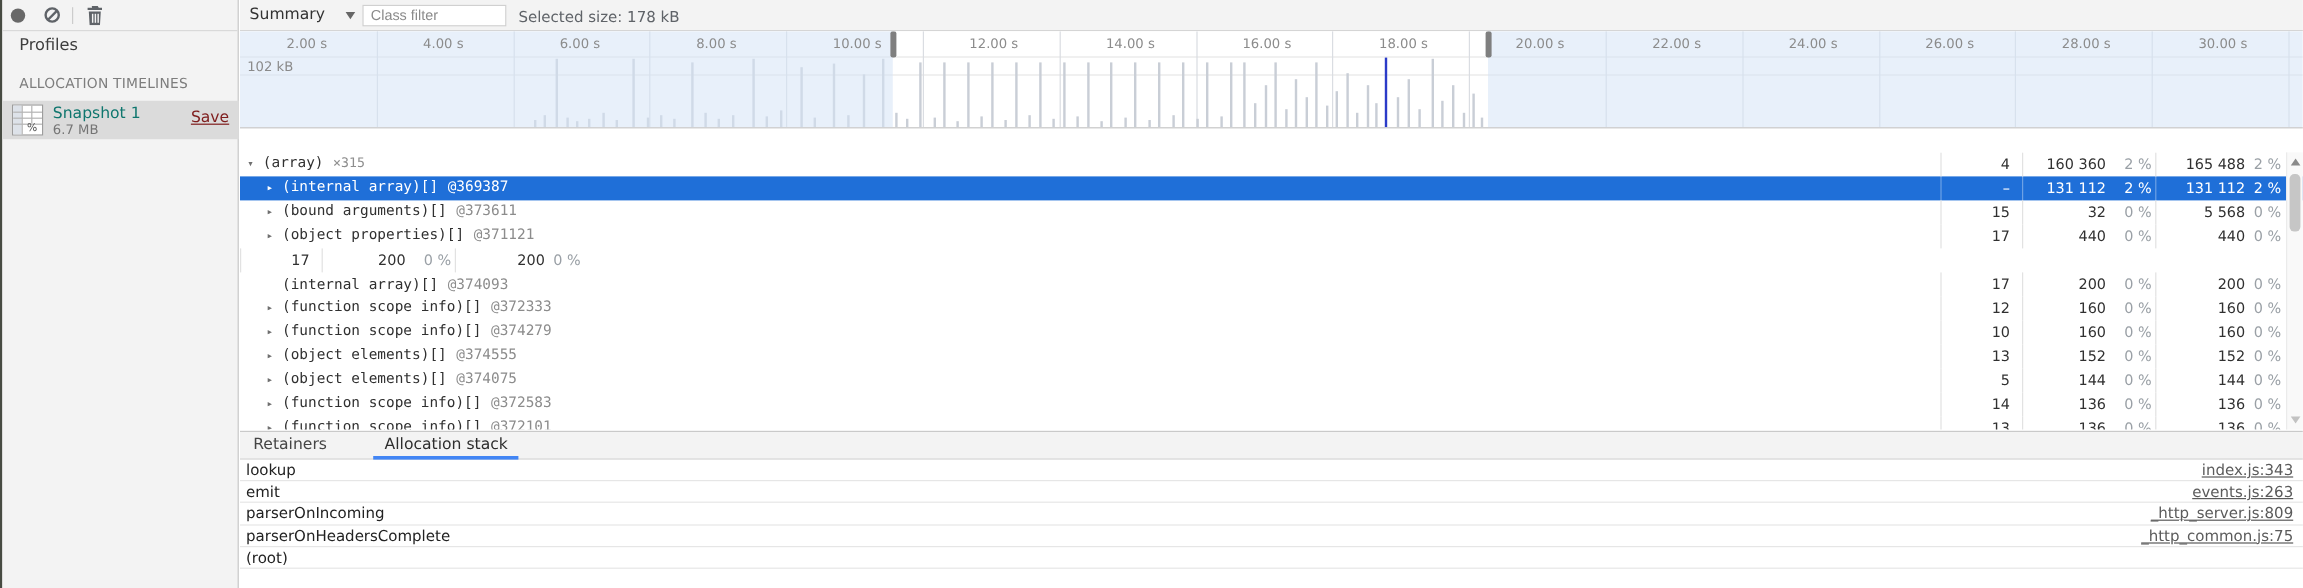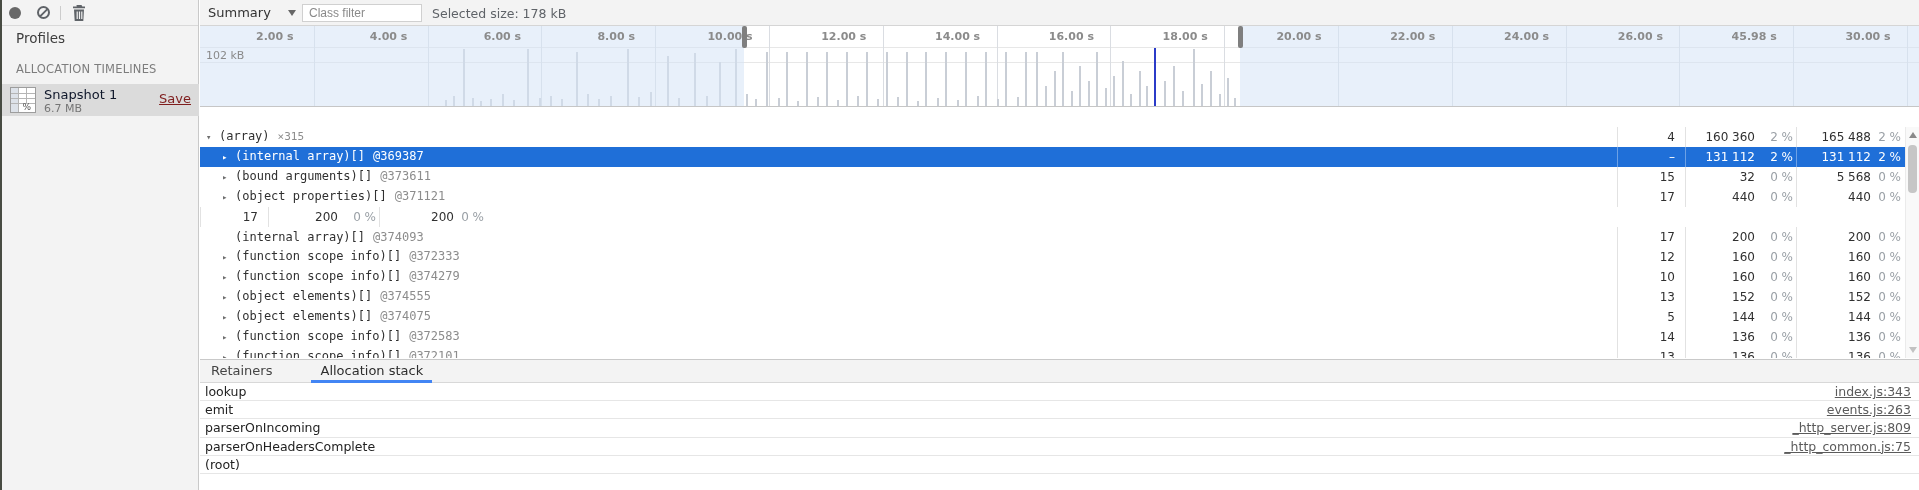--- a/index.html
+++ b/index.html
@@ -19,21 +19,21 @@
   .clear-btn::after { content:""; position:absolute; left:-1px; top:3.5px; width:11px; height:2px;
     background:#5f6368; transform:rotate(-45deg); }
   .tb-divider { left:58px; top:6px; width:1px; height:14px; background:#ccc; }
   .trash-btn { left:70px; top:5px; width:14px; height:16px; }
   .profiles-lbl { left:14px; top:30px; font-size:13.5px; color:#3d3d3d; }
   .section-lbl { left:14px; top:62px; font-size:11.5px; color:#7d7d7d; letter-spacing:.2px; }
   .snap-item { left:0; top:84px; width:197px; height:32px; background:#dbdbdb; }
   .snap-icon { left:8px; top:3px; width:26px; height:26px; background:#fff; border:1px solid #9d9d9d; }
   .snap-icon .gl { position:absolute; background:#b5b5b5; }
   .snap-icon .pct { position:absolute; right:1px; bottom:0; font-size:9px; color:#555; }
-  .snap-title { left:42px; top:3px; font-size:13px; color:#0f172a; }
+  .snap-title { left:42px; top:3px; font-size:13px; color:#0f766e; }
   .snap-size { left:42px; top:18px; font-size:11px; color:#757575; }
   .save-link { right:8px; top:7px; font-size:13px; color:#7f1d1d; text-decoration:underline; cursor:pointer; }
 
   
   #main { left:200px; top:0; width:1719px; height:490px; }
 
   
   .topbar { left:0; top:0; width:100%; height:26px; background:#f3f3f3; border-bottom:1px solid #d5d5d5; }
   .summary-ctl { left:8px; top:5px; font-size:13px; color:#333; cursor:default; }
   .caret { left:88px; top:10px; width:0; height:0; border-left:4.5px solid transparent;
@@ -41,22 +41,22 @@
   .class-filter { left:102px; top:4px; width:120px; height:18px; border:1px solid #d0d0d0;
     background:#fff; font-size:12px; color:#333; padding:0 6px; outline:none; }
   .class-filter::placeholder { color:#8a8a8a; }
   .sel-size { left:232px; top:6px; font-size:12.5px; color:#5f6368; }
 
   
   .overview { left:0; top:26px; width:1719px; height:81px; background:#fff;
     border-bottom:1px solid #c6c6c6; overflow:hidden; }
   .gridline { position:absolute; top:0; bottom:0; width:1px; background:#dadde2; z-index:1; }
   .hline { position:absolute; left:0; right:0; height:1px; background:#e7e7e7; z-index:1; }
-  .tick-lbl { position:absolute; top:4px; width:72px; text-align:center; font-size:11px;
-    color:#8b8b8b; z-index:3;font-weight:bold; }
+  .tick-lbl { position:absolute; top:4px; width:72px; text-align:left; font-size:11px;
+    color:#8b8b8b; z-index:3; }
   .max-lbl { position:absolute; left:6px; top:23px; font-size:11px; color:#8a8a8a; z-index:3; }
   .bar { position:absolute; bottom:0; width:2px; background:#c9ced6; z-index:1; }
   .bar.blue { background:#2b3bc8; }
   .dim { position:absolute; top:0; bottom:0; background:rgba(214,227,246,.55); z-index:2; }
   .handle { position:absolute; top:0; width:5px; height:22px; background:#7f7f7f;
     border-radius:2px; z-index:4; cursor:ew-resize; }
 
   
   .grid-header { left:0; top:107px; width:1719px; height:20px; background:#f3f3f3;
     border-bottom:1px solid #cfcfcf; display:flex; font-size:12.5px; color:#404040; }
@@ -173,21 +173,21 @@
       <div class="tick-lbl" style="left: 949.2px;">18.00 s</div>
       <div class="gridline" style="left: 1138px;"></div>
       <div class="tick-lbl" style="left: 1063px;">20.00 s</div>
       <div class="gridline" style="left: 1251.8px;"></div>
       <div class="tick-lbl" style="left: 1176.8px;">22.00 s</div>
       <div class="gridline" style="left: 1365.6px;"></div>
       <div class="tick-lbl" style="left: 1290.6px;">24.00 s</div>
       <div class="gridline" style="left: 1479.4px;"></div>
       <div class="tick-lbl" style="left: 1404.4px;">26.00 s</div>
       <div class="gridline" style="left: 1593.2px;"></div>
-      <div class="tick-lbl" style="left: 1518.2px;">45.98 s</div>
+      <div class="tick-lbl" style="left: 1518.2px;">28.00 s</div>
       <div class="gridline" style="left: 1707px;"></div>
       <div class="tick-lbl" style="left: 1632px;">30.00 s</div>
       <div class="bar" style="left: 244.67px; height: 6px;"></div>
       <div class="bar" style="left: 253.205px; height: 10px;"></div>
       <div class="bar" style="left: 262.878px; height: 57px;"></div>
       <div class="bar" style="left: 271.982px; height: 8px;"></div>
       <div class="bar" style="left: 279.948px; height: 5px;"></div>
       <div class="bar" style="left: 290.19px; height: 7px;"></div>
       <div class="bar" style="left: 301.57px; height: 12px;"></div>
       <div class="bar" style="left: 312.95px; height: 6px;"></div>

